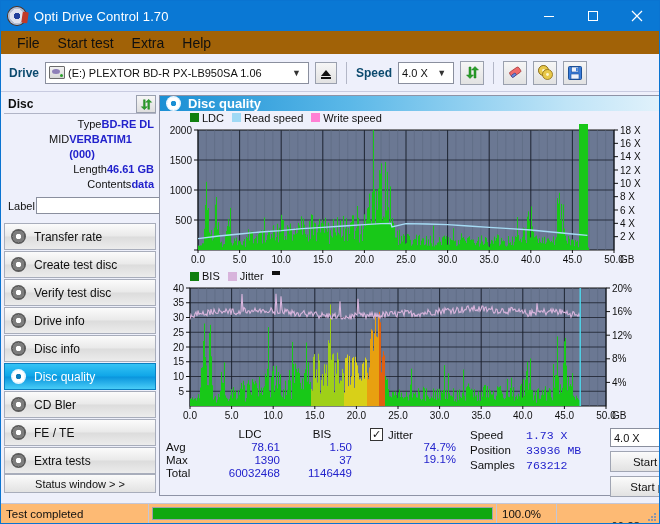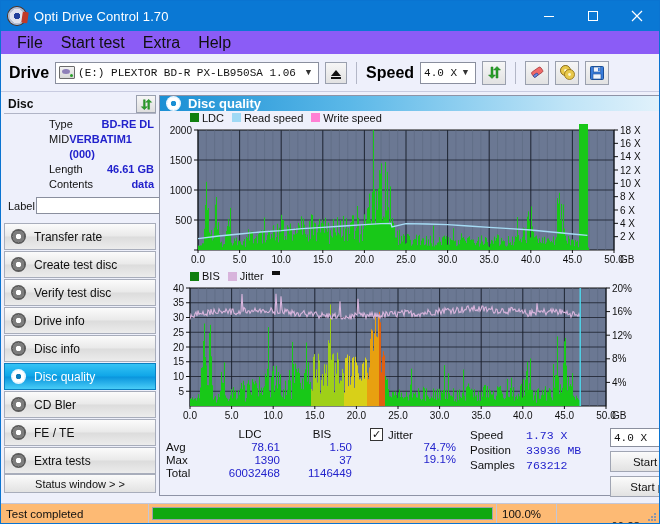--- a/index.html
+++ b/index.html
@@ -45,44 +45,43 @@
   .winbtns { position: absolute; right: 0; top: 0; display: flex; height: 30px; }
   .winbtn {
     width: 44px; height: 30px;
     display: flex; align-items: center; justify-content: center;
     color: #fff; font-size: 13px;
   }
   .winbtn svg { display: block; }
 
   
   .menubar {
-    height: 23px; background: #8b5cf6;
+    height: 23px; background: #a16207;
     display: flex; align-items: center;
     padding-left: 8px; gap: 2px;
-    font-size: 16px; color: #101010;
+    font-size: 14px; color: #101010;
   }
   .menuitem { padding: 2px 8px; }
 
   
   .drivebar {
     height: 38px;
     background: #eef0fb;
     display: flex; align-items: center;
     padding: 0 8px; gap: 6px;
     border-bottom: 1px solid #c8cbe0;
   }
-  .lbl { font-size: 16px; font-weight: bold; color: #000000; }
+  .lbl { font-size: 12px; font-weight: bold; color: #0c4a6e; }
   .combo {
     height: 22px; background: #fff;
     border: 1px solid #8a8f9e;
     display: flex; align-items: center;
     font-size: 11px; color: #101010;
     padding: 0 2px 0 3px;
     position: relative;
-    font-family: Liberation Mono, monospace;
   }
   .combo .arrow { margin-left: auto; padding: 0 5px; color: #333; font-size: 9px; }
   .drive-combo { width: 264px; }
   .drive-ico {
     width: 16px; height: 13px; margin-right: 3px;
     background: linear-gradient(#f2f2f2,#d8d8d8);
     border: 1px solid #6b6b6b; border-radius: 1px;
     position: relative;
   }
   .drive-ico::before {
@@ -128,21 +127,21 @@
     font-size: 12px; font-weight: bold; color: #101010;
     padding-left: 4px;
   }
   .refresh-btn {
     margin-left: auto; width: 20px; height: 18px;
     background: linear-gradient(#f6f6f6,#dedede);
     border: 1px solid #9aa0ae;
     display: flex; align-items: center; justify-content: center;
   }
   .disc-table { padding: 3px 2px 0 4px; font-size: 11px; }
-  .disc-row { display: flex; justify-content: space-between; line-height: 15px; margin-left: 41px; }
+  .disc-row { display: flex; justify-content: flex-end; line-height: 15px; margin-left: 41px; }
   .disc-row .k { color: #101010; }
   .disc-row .v { color: #2222cc; font-weight: bold; }
   .label-row { display: flex; align-items: center; margin-top: 4px; gap: 1px; }
   .label-row .k { font-size: 11px; color: #101010; width: 34px; }
   .label-input {
     flex: 1; height: 17px; background: #fff; border: 1px solid #8a8f9e;
   }
   .label-btn {
     width: 20px; height: 19px;
     background: linear-gradient(#f6f6f6,#dedede);

